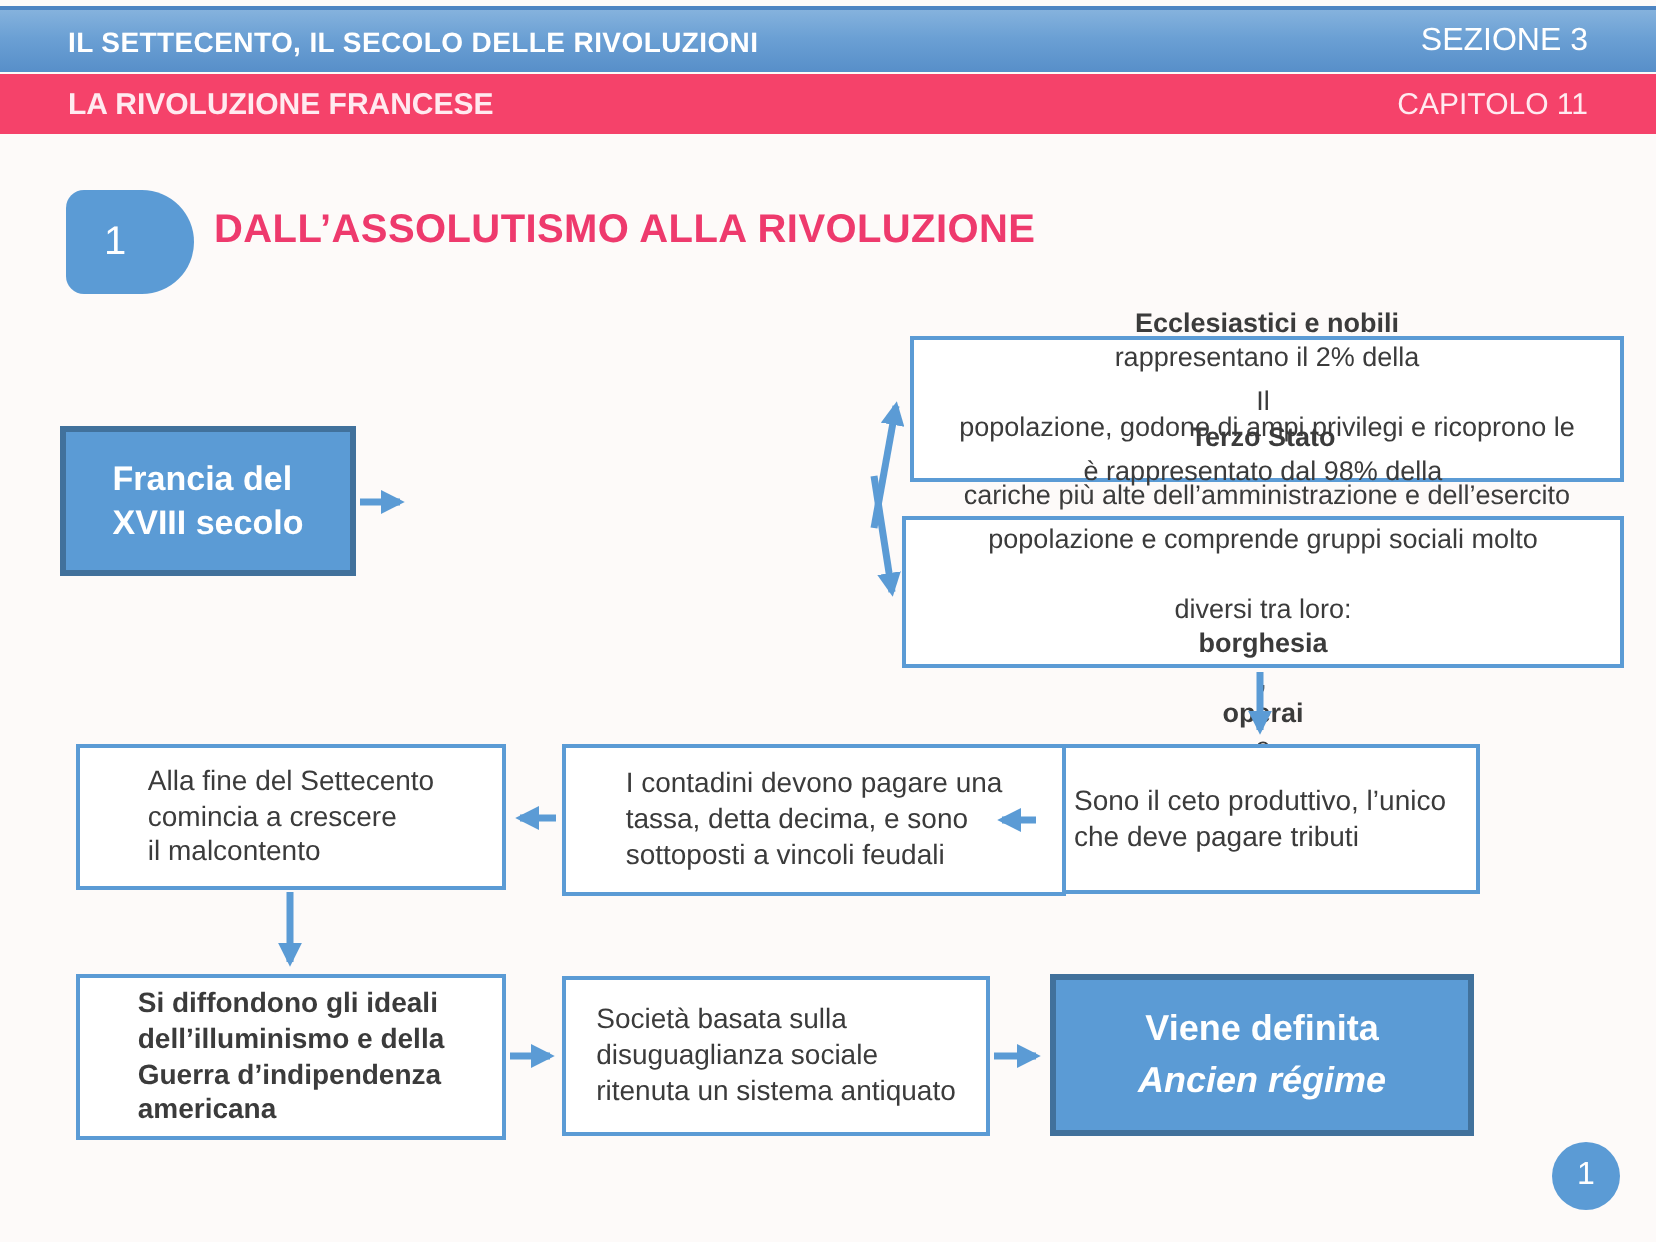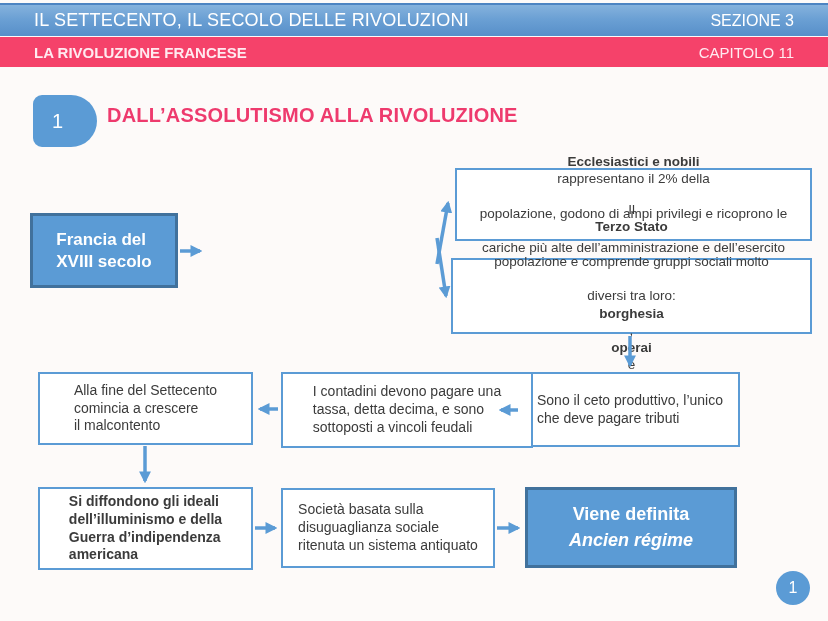--- a/index.html
+++ b/index.html
@@ -20,21 +20,21 @@
     position: absolute; left: 0; width: 828px;
     display: flex; align-items: center; justify-content: space-between;
     padding: 0 34px;
   }
   .bar1 {
     top: 3px; height: 33px;
     border-top: 2px solid #4d84c2;
     background: linear-gradient(180deg, #85b2dd 0%, #6ba0d4 45%, #578fc9 100%);
     color: #ffffff;
   }
-  .bar1 .bar-title { font-size: 18px; font-weight: normal; letter-spacing: 0.2px; }
+  .bar1 .bar-title { font-size: 14px; font-weight: bold; letter-spacing: 0.2px; }
   .bar1 .bar-right { font-size: 16px; font-weight: normal; }
   .bar2 {
     top: 37px; height: 30px;
     background: #f5426a;
     color: #ffffff;
   }
   .bar2 .bar-title { font-size: 15px; font-weight: bold; color: #ffeaf0; }
   .bar2 .bar-right { font-size: 15px; font-weight: normal; color: #ffeaf0; }
 
   
@@ -123,20 +123,21 @@
       <b>Ecclesiastici e nobili</b>
       <span> rappresentano il 2% della</span>
       <br>
       <span>popolazione, godono di ampi privilegi e ricoprono le</span>
       <br>
       <span>cariche più alte dell’amministrazione e dell’esercito</span>
     </div>
   <div class="box white rich box-terzo">
       <span>Il </span>
       <b>Terzo Stato</b>
+      <span> è rappresentato dal 98% della</span>
       <br>
       <span>popolazione e comprende gruppi sociali molto</span>
       <br>
       <span>diversi tra loro: </span>
       <b>borghesia</b>
       <span>, </span>
       <b>operai</b>
       <span> e </span>
       <b>contadini</b>
     </div>

